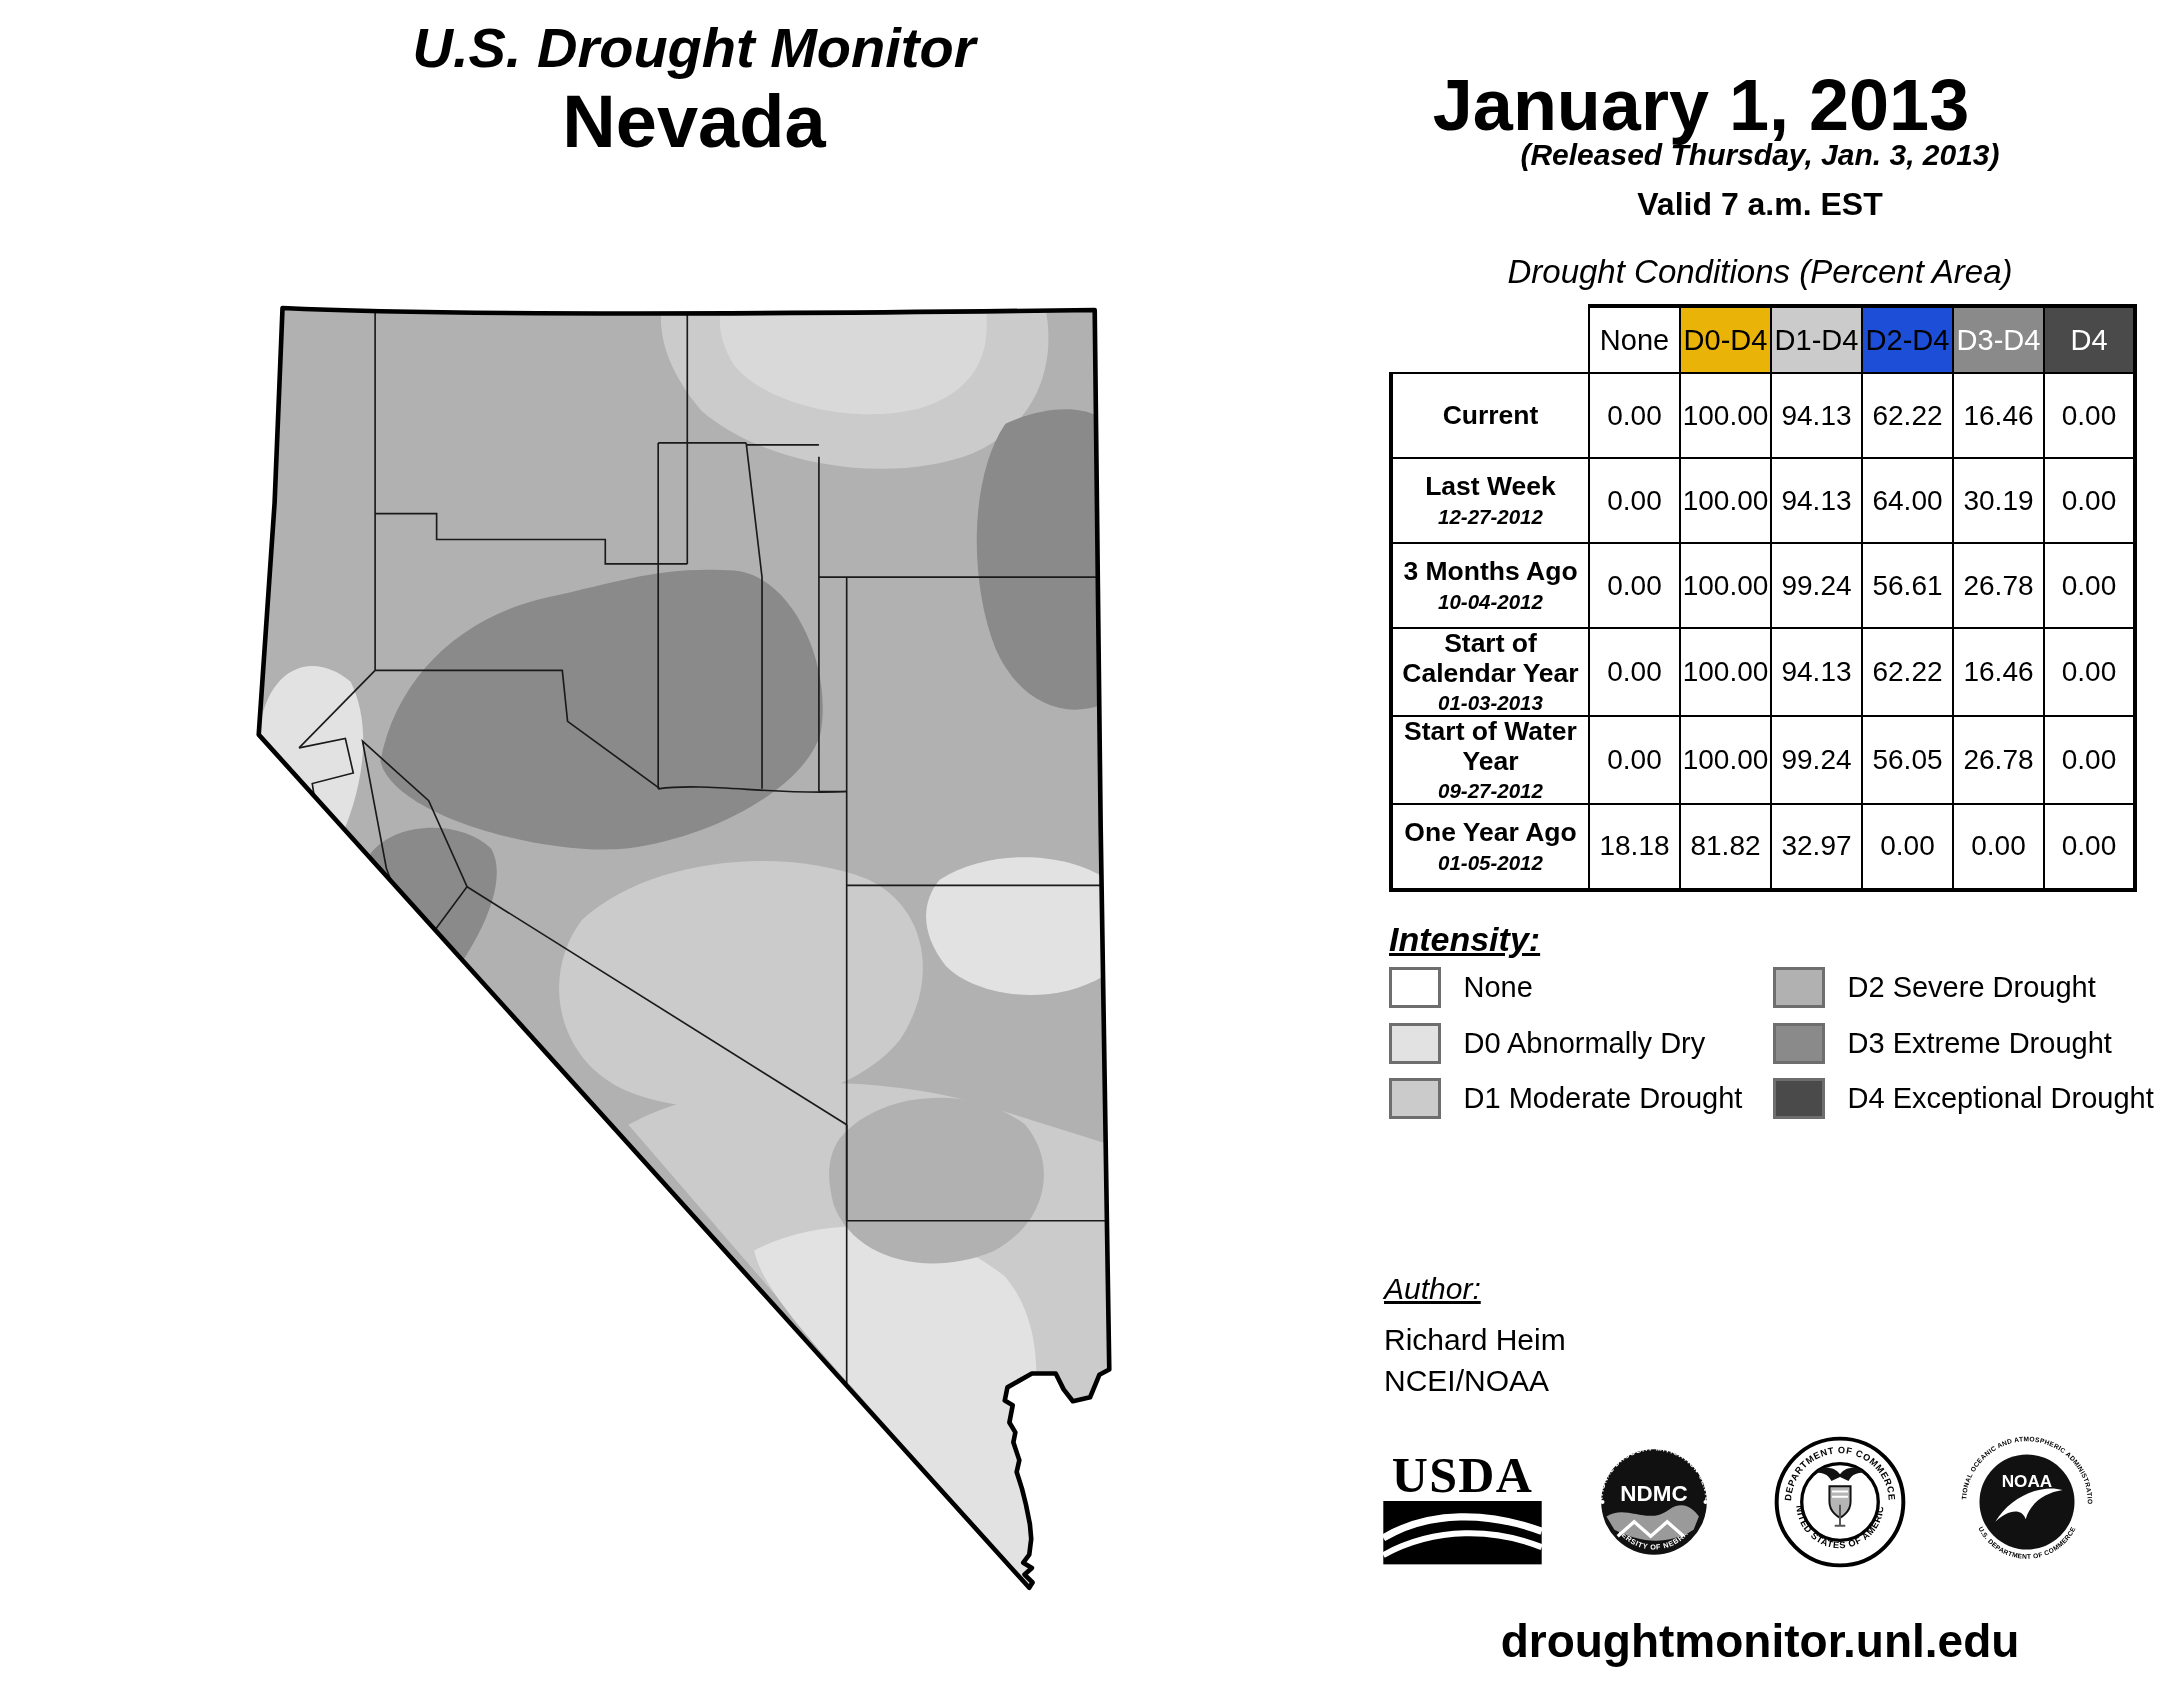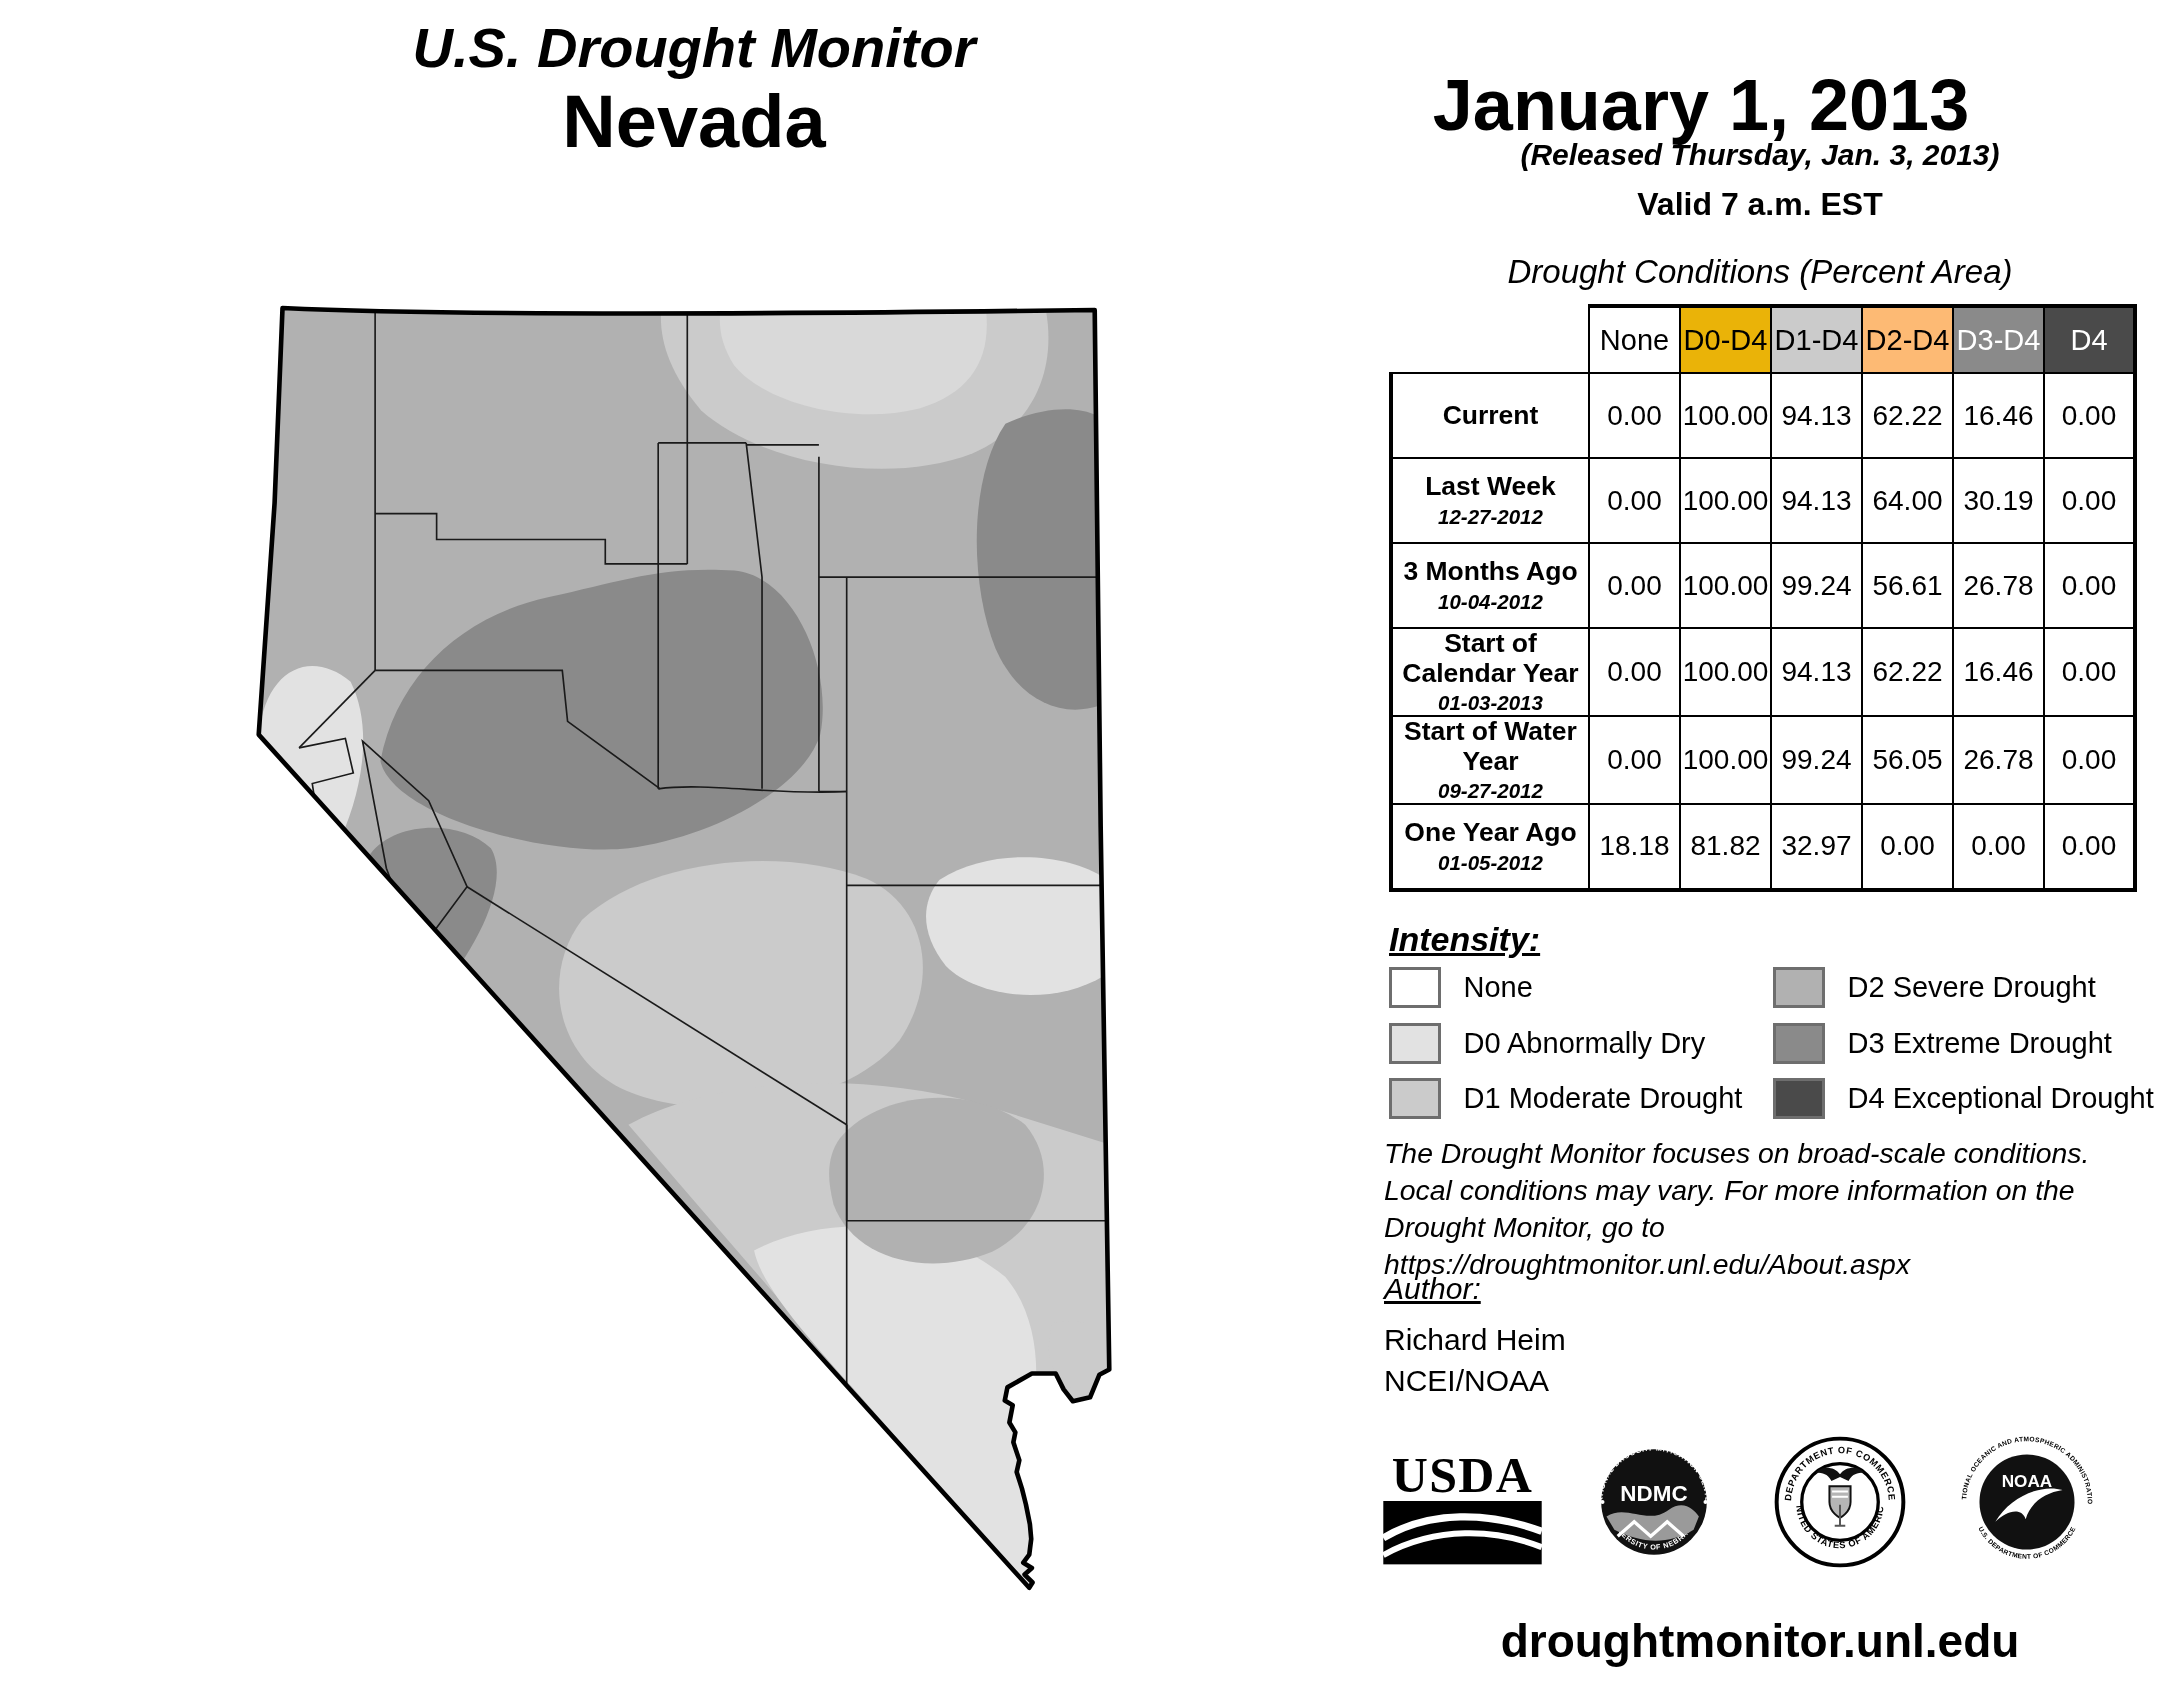--- a/index.html
+++ b/index.html
@@ -134,21 +134,21 @@
         <col style="width:91px">
         <col style="width:91px">
         <col style="width:91px">
     </colgroup>
     <tbody>
         <tr>
       <th class="blank"></th>
       <th class="hdr" style="background-color: rgb(255, 255, 255);">None</th>
       <th class="hdr" style="background-color: #eab308;">D0-D4</th>
       <th class="hdr" style="background-color: rgb(203, 203, 203);">D1-D4</th>
-      <th class="hdr" style="background-color: #fdba74;">D2-D4</th>
+      <th class="hdr" style="background-color: #1d4ed8;">D2-D4</th>
       <th class="hdr dk" style="background-color: rgb(138, 138, 138);">D3-D4</th>
       <th class="hdr dk last" style="background-color: rgb(74, 74, 74);">D4</th>
     </tr>
     <tr>
       <td class="rowlbl">
         <div class="lbl">Current</div>
         </td>
       <td class="val">0.00</td>
       <td class="val">100.00</td>
       <td class="val">94.13</td>
@@ -238,25 +238,20 @@
   </div>
   <div class="leg-item" style="left:1773px;top:1023px">
     <div class="leg-swatch" style="background-color: rgb(138, 138, 138);"></div>
     <div class="leg-label">D3 Extreme Drought</div>
   </div>
   <div class="leg-item" style="left:1773px;top:1078px">
     <div class="leg-swatch" style="background-color: rgb(74, 74, 74);"></div>
     <div class="leg-label">D4 Exceptional Drought</div>
   </div>
 
-  <div class="abs disclaimer">
-    <div>The Drought Monitor focuses on broad-scale conditions.</div>
-    <div>Local conditions may vary. For more information on the</div>
-    <div>Drought Monitor, go to https://droughtmonitor.unl.edu/About.aspx</div>
-  </div>
 
   <div class="abs author-hdr">Author:</div>
   <div class="abs author-name">Richard Heim</div>
   <div class="abs author-org">NCEI/NOAA</div>
 
   <div class="abs usda-text">USDA</div>
   <svg class="abs" style="left:1383px;top:1501px;width:159px;height:66px" viewBox="0 0 240 100">
     <rect x="0" y="0" width="240" height="96" fill="#000"></rect>
     <path d="M0,56 C70,14 160,16 240,46" stroke="#fff" stroke-width="11" fill="none"></path>
     <path d="M0,82 C80,38 170,42 240,70" stroke="#fff" stroke-width="9" fill="none"></path>

